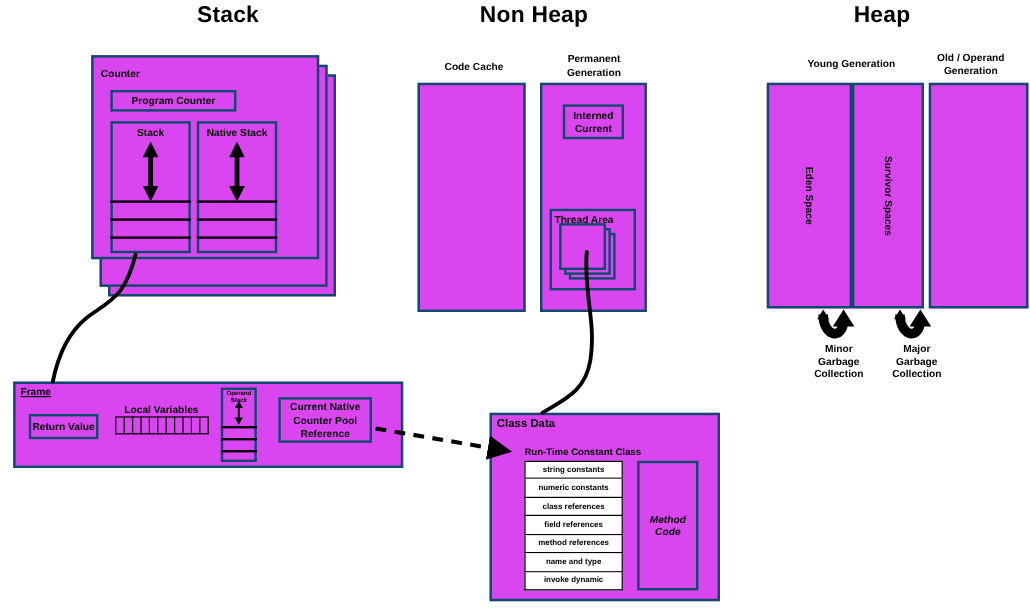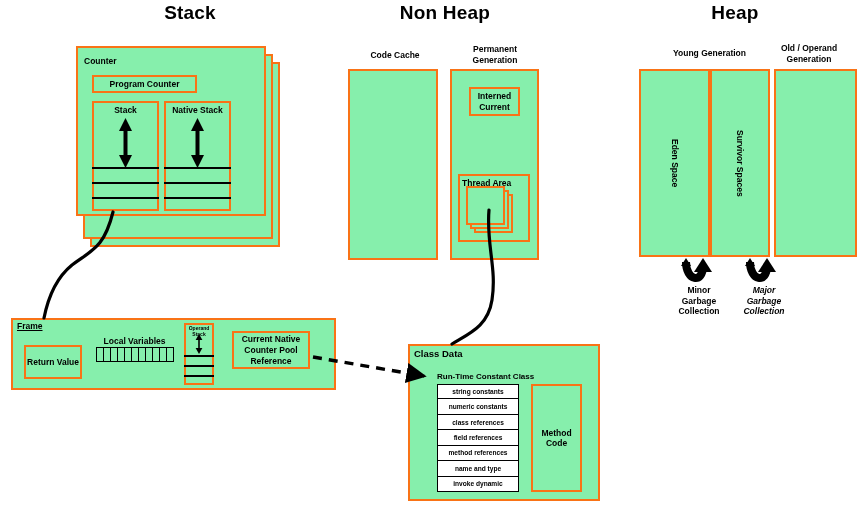--- a/index.html
+++ b/index.html
@@ -1,19 +1,19 @@
 <!DOCTYPE html>
 <html><head>
 <meta charset="utf-8">
 <style>
   html,body{margin:0;padding:0;background:#ffffff;}
   body{width:858px;height:509px;position:relative;overflow:hidden;
        font-family:"Liberation Sans","DejaVu Sans",sans-serif;color:#000;}
   .abs{position:absolute;box-sizing:border-box;}
-  .box{position:absolute;box-sizing:border-box;border:2px solid #f97316;background:#86efac;}
+  .box{position:absolute;box-sizing:border-box;border:2px solid #0c4a6e;background:#d946ef;}
   .title{position:absolute;font-weight:bold;font-size:19px;letter-spacing:.2px;
          text-align:center;white-space:nowrap;}
   .caption{position:absolute;font-weight:bold;font-size:8.5px;line-height:10.5px;
            text-align:center;}
   .lbl{position:absolute;font-weight:bold;font-size:8.5px;line-height:10.5px;}
   .ctr{position:absolute;display:flex;align-items:center;justify-content:center;
        text-align:center;font-weight:bold;font-size:8.5px;line-height:10.5px;
        box-sizing:border-box;}
   .vert{writing-mode:vertical-rl;text-orientation:mixed;}
   svg{position:absolute;left:0;top:0;width:858px;height:509px;overflow:visible;
@@ -79,30 +79,30 @@
 <div class="box" style="left:710px;top:69px;width:60px;height:188px;"></div>
 <div class="vert ctr" style="left:710px;top:69px;width:60px;height:188px;">Survivor Spaces</div>
 
 <div class="box" style="left:774px;top:69px;width:83px;height:188px;"></div>
 
 <div class="caption" style="left:661px;top:285px;width:76px;">
   <span>Minor</span><br>
   <span>Garbage</span><br>
   <span>Collection</span>
 </div>
-<div class="caption" style="left:726px;top:285px;width:76px;font-style:italic;">
+<div class="caption" style="left:726px;top:285px;width:76px;">
   <span>Major</span><br>
   <span>Garbage</span><br>
   <span>Collection</span>
 </div>
 
 <div class="box" style="left:11px;top:318px;width:325px;height:72px;"></div>
 <div class="lbl" style="left:17px;top:321px;text-decoration:underline;">Frame</div>
 
-<div class="box ctr" style="left:24px;top:345px;width:58px;height:34px;">Return Value</div>
+<div class="box ctr" style="left:24px;top:345px;width:58px;height:21px;">Return Value</div>
 
 <div class="caption" style="left:92px;top:336px;width:85px;">Local Variables</div>
 <div class="abs" style="left:96px;top:347px;width:78px;height:15px;display:flex;" id="lv-cells">
     <div class="lvcell" style="flex: 1 1 0px;"></div>
     <div class="lvcell" style="flex: 1 1 0px;"></div>
     <div class="lvcell" style="flex: 1 1 0px;"></div>
     <div class="lvcell" style="flex: 1 1 0px;"></div>
     <div class="lvcell" style="flex: 1 1 0px;"></div>
     <div class="lvcell" style="flex: 1 1 0px;"></div>
     <div class="lvcell" style="flex: 1 1 0px;"></div>
@@ -136,21 +136,21 @@
 <div class="abs" style="left:437px;top:384px;width:82px;height:108px;" id="pool-list">
     <div style="box-sizing: border-box; height: 14.2857%; border: 1.5px solid rgb(0, 0, 0); display: flex; align-items: center; justify-content: center; font-weight: bold; font-size: 6.6px; background: rgb(255, 255, 255);">string constants</div>
     <div style="box-sizing: border-box; height: 14.2857%; border-right: 1.5px solid rgb(0, 0, 0); border-bottom: 1.5px solid rgb(0, 0, 0); border-left: 1.5px solid rgb(0, 0, 0); border-image: initial; border-top: none; display: flex; align-items: center; justify-content: center; font-weight: bold; font-size: 6.6px; background: rgb(255, 255, 255);">numeric constants</div>
     <div style="box-sizing: border-box; height: 14.2857%; border-right: 1.5px solid rgb(0, 0, 0); border-bottom: 1.5px solid rgb(0, 0, 0); border-left: 1.5px solid rgb(0, 0, 0); border-image: initial; border-top: none; display: flex; align-items: center; justify-content: center; font-weight: bold; font-size: 6.6px; background: rgb(255, 255, 255);">class references</div>
     <div style="box-sizing: border-box; height: 14.2857%; border-right: 1.5px solid rgb(0, 0, 0); border-bottom: 1.5px solid rgb(0, 0, 0); border-left: 1.5px solid rgb(0, 0, 0); border-image: initial; border-top: none; display: flex; align-items: center; justify-content: center; font-weight: bold; font-size: 6.6px; background: rgb(255, 255, 255);">field references</div>
     <div style="box-sizing: border-box; height: 14.2857%; border-right: 1.5px solid rgb(0, 0, 0); border-bottom: 1.5px solid rgb(0, 0, 0); border-left: 1.5px solid rgb(0, 0, 0); border-image: initial; border-top: none; display: flex; align-items: center; justify-content: center; font-weight: bold; font-size: 6.6px; background: rgb(255, 255, 255);">method references</div>
     <div style="box-sizing: border-box; height: 14.2857%; border-right: 1.5px solid rgb(0, 0, 0); border-bottom: 1.5px solid rgb(0, 0, 0); border-left: 1.5px solid rgb(0, 0, 0); border-image: initial; border-top: none; display: flex; align-items: center; justify-content: center; font-weight: bold; font-size: 6.6px; background: rgb(255, 255, 255);">name and type</div>
     <div style="box-sizing: border-box; height: 14.2857%; border-right: 1.5px solid rgb(0, 0, 0); border-bottom: 1.5px solid rgb(0, 0, 0); border-left: 1.5px solid rgb(0, 0, 0); border-image: initial; border-top: none; display: flex; align-items: center; justify-content: center; font-weight: bold; font-size: 6.6px; background: rgb(255, 255, 255);">invoke dynamic</div>
   </div>
 
-<div class="box ctr" style="left:531px;top:384px;width:51px;height:108px;">
+<div class="box ctr" style="left:531px;top:384px;width:51px;height:108px;font-style:italic;">
   <span>
     <span>Method</span><br>
     <span>Code</span>
   </span>
 </div>
 
 <svg viewBox="0 0 858 509">
   <defs>
     <marker id="solidArrow" markerWidth="7" markerHeight="7" refX="5.2" refY="3" orient="auto" markerUnits="strokeWidth">
       <path d="M0,0 L6,3 L0,6 z" fill="#000"></path>

